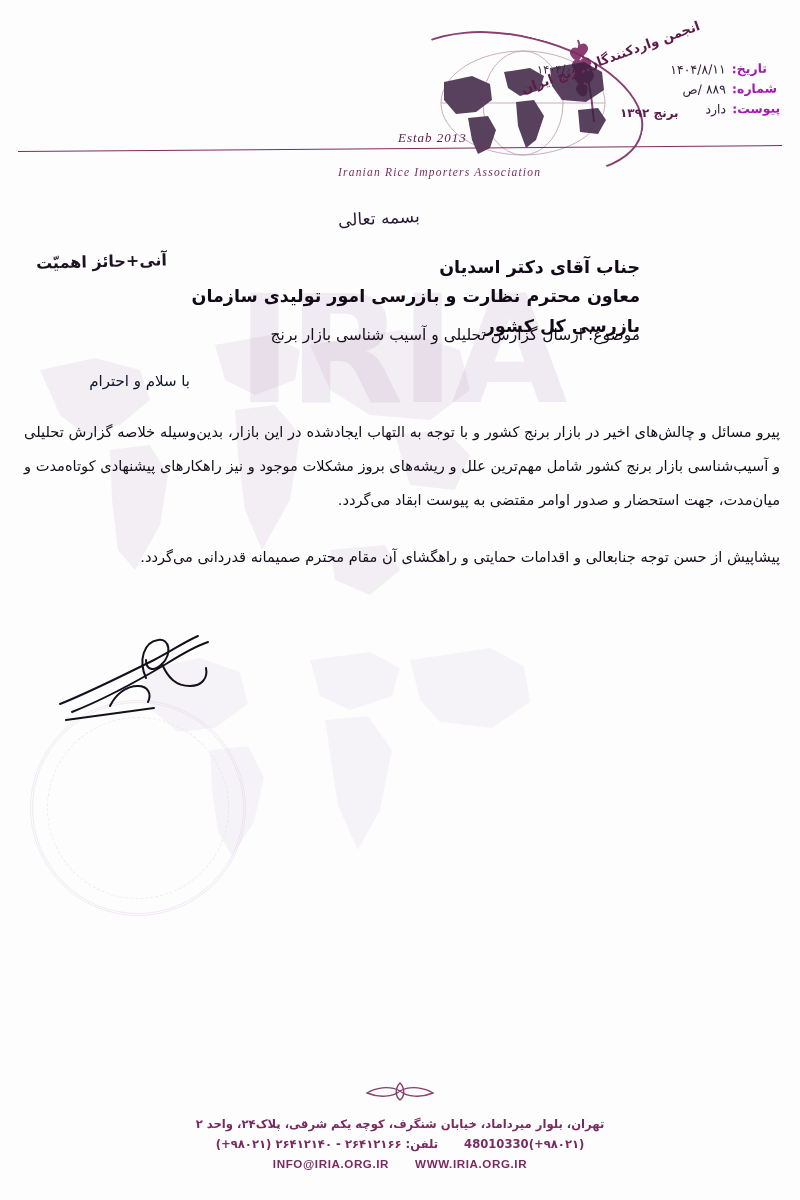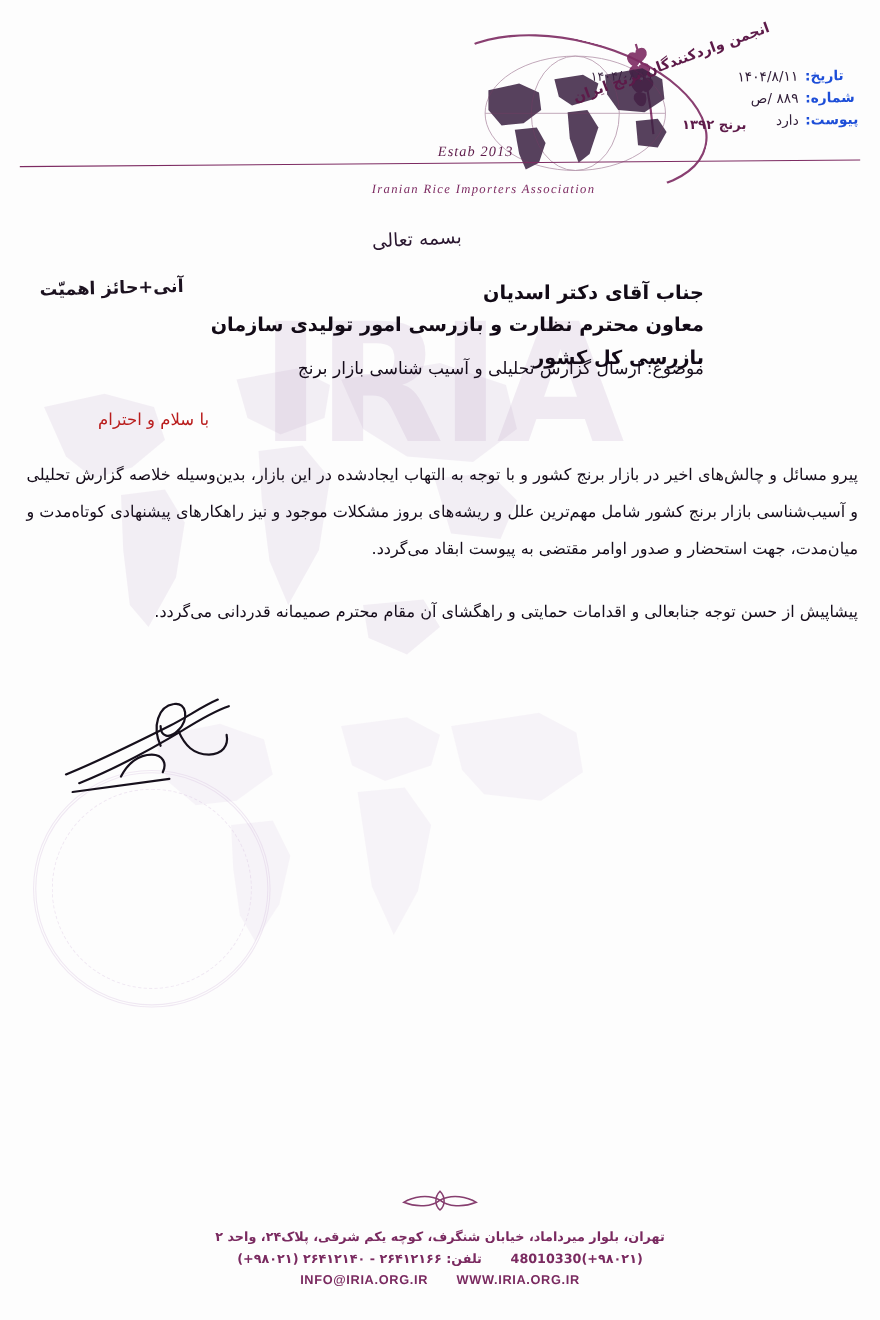--- a/index.html
+++ b/index.html
@@ -102,21 +102,21 @@
     transform: rotate(-0.8deg);
   }
   .meta-row {
     display: flex;
     flex-direction: row;
     justify-content: flex-start;
     gap: 6px;
   }
   .meta-label {
     font-weight: bold;
-    color: #1d4ed8;
+    color: #a21caf;
     min-width: 48px;
     text-align: left;
   }
   .meta-value {
     color: #33203a;
     letter-spacing: 0.5px;
   }
   .meta-top-code {
     position: absolute;
     right: 206px;
@@ -252,21 +252,21 @@
     direction: rtl;
     font-size: 15.5px;
     color: #150c1a;
     line-height: 26px;
   }
   .salutation {
     position: absolute;
     right: 610px;
     top: 372px;
     font-size: 15px;
-    color: #b91c1c;
+    color: #0f172a;
     direction: rtl;
   }
   .para {
     position: absolute;
     direction: rtl;
     text-align: justify;
     color: #150c1a;
     line-height: 34px;
     font-size: 14.6px;
   }

